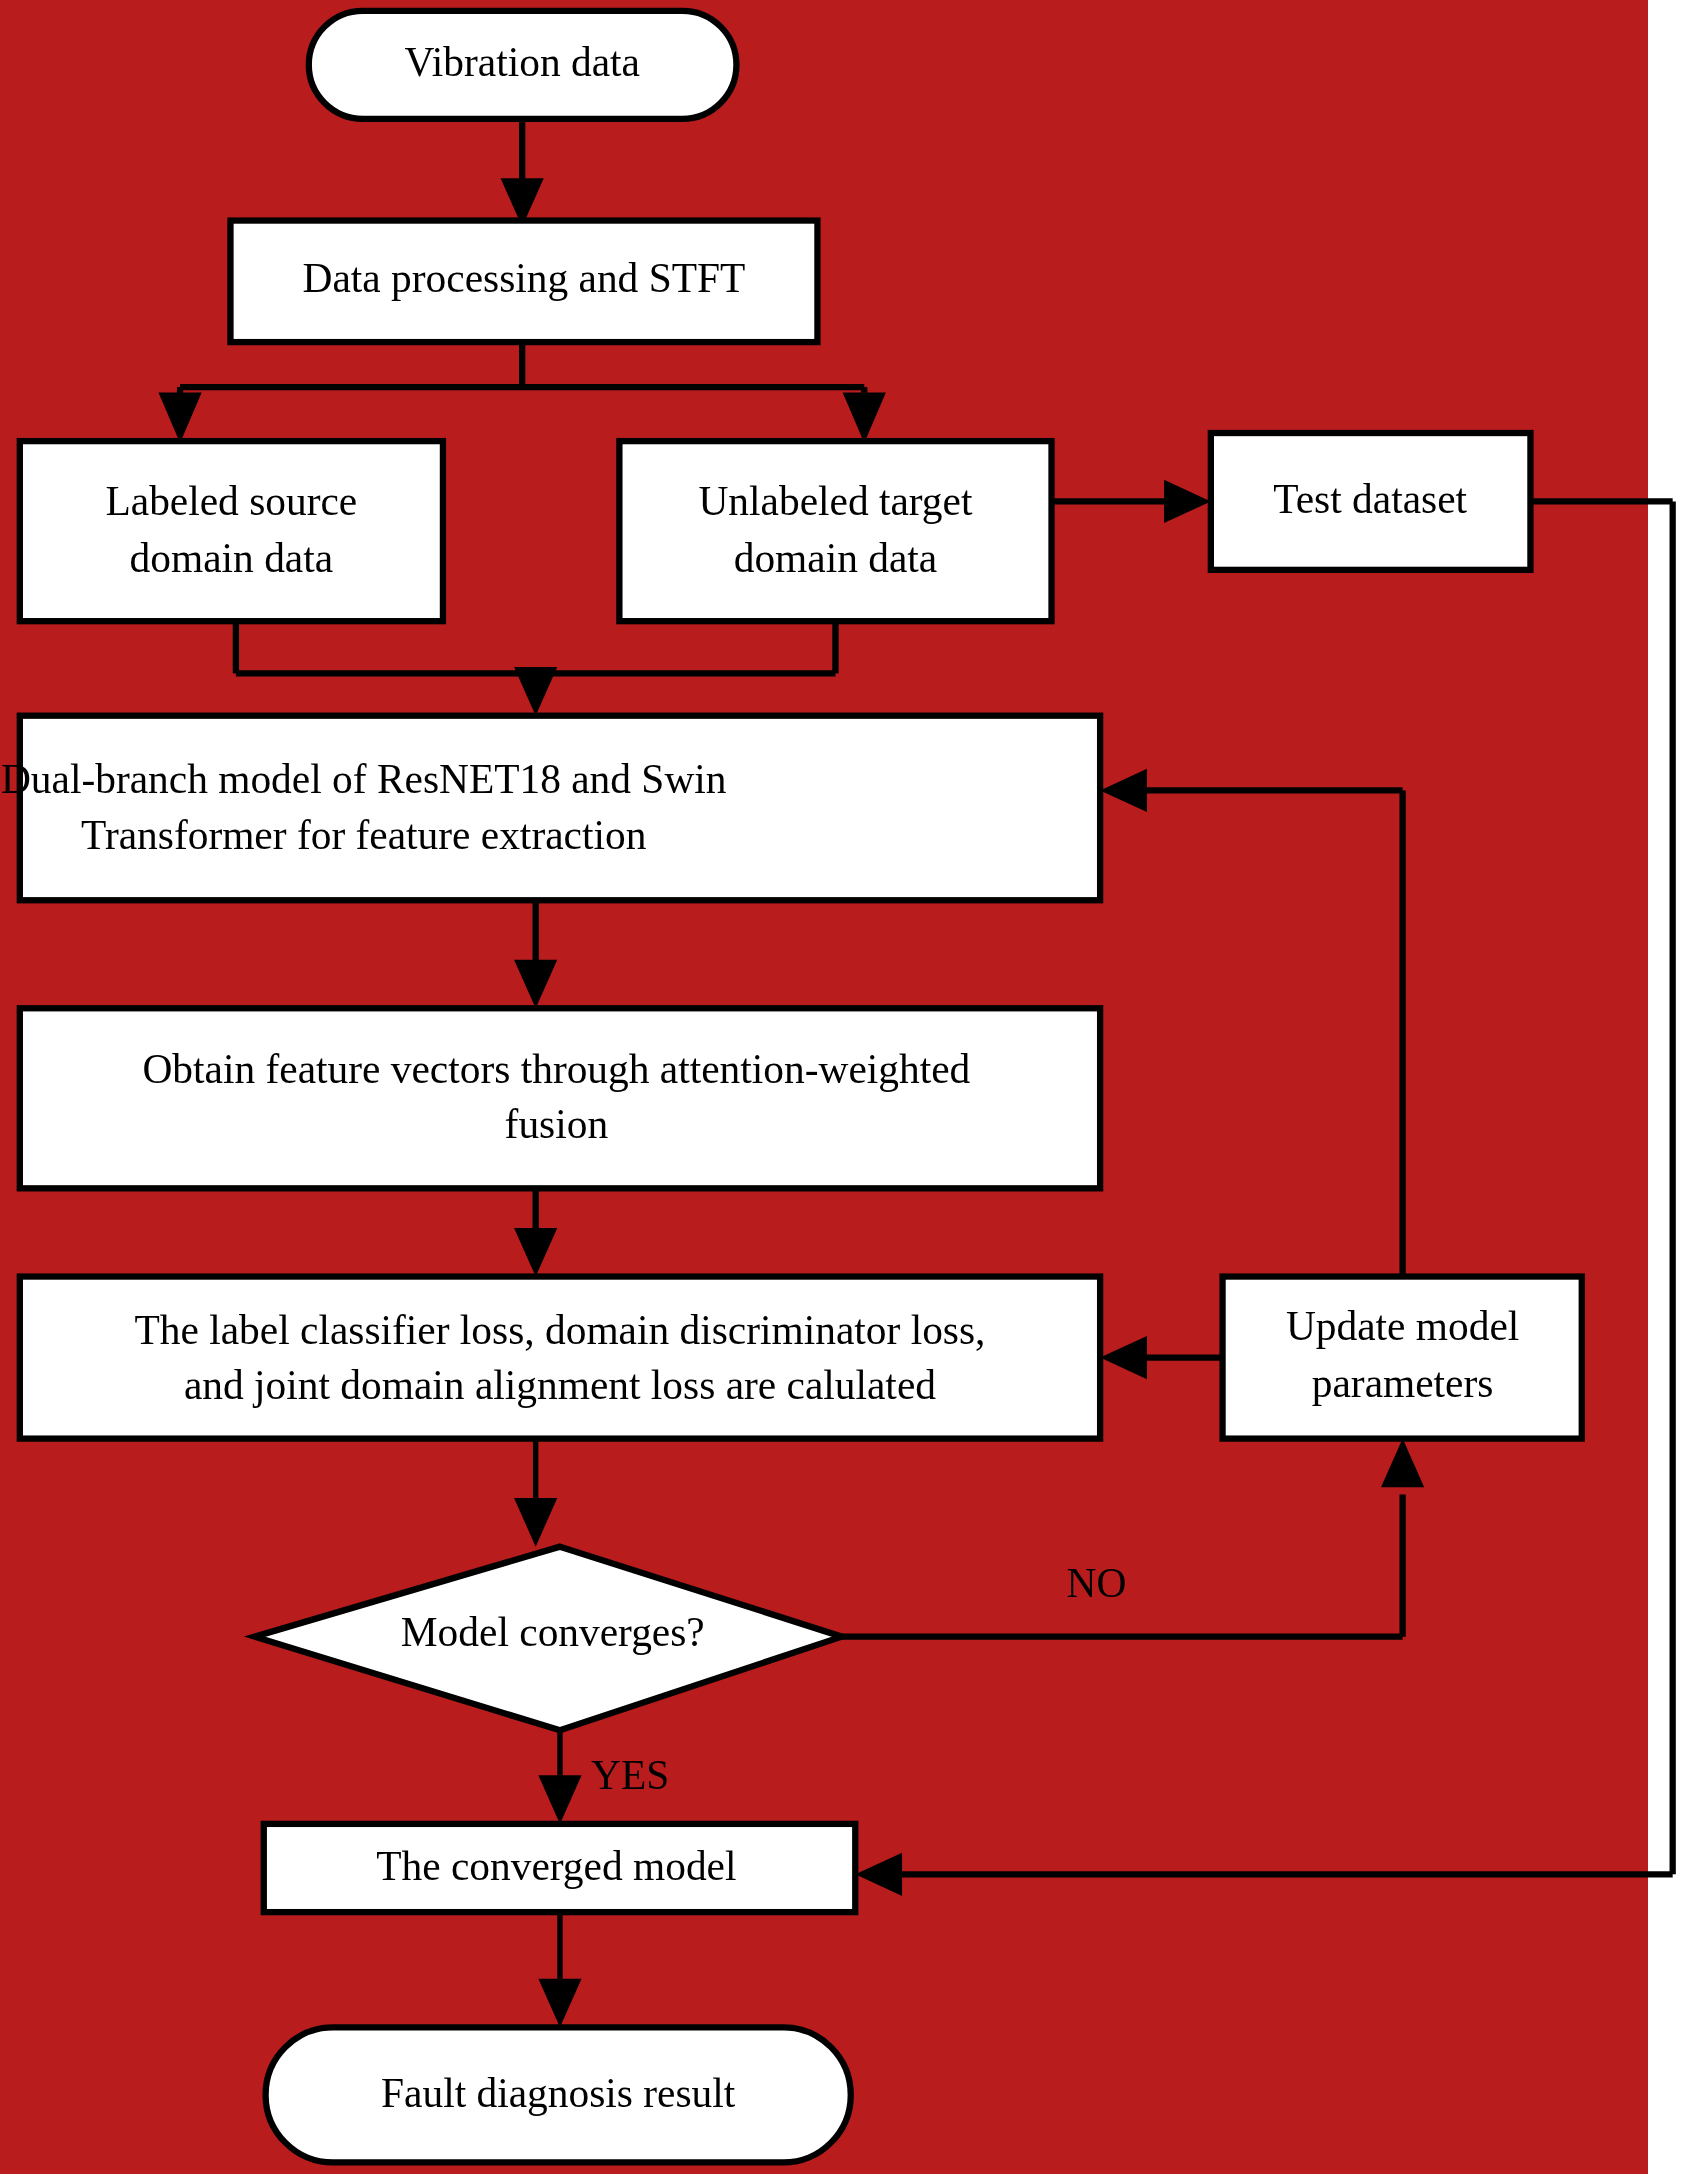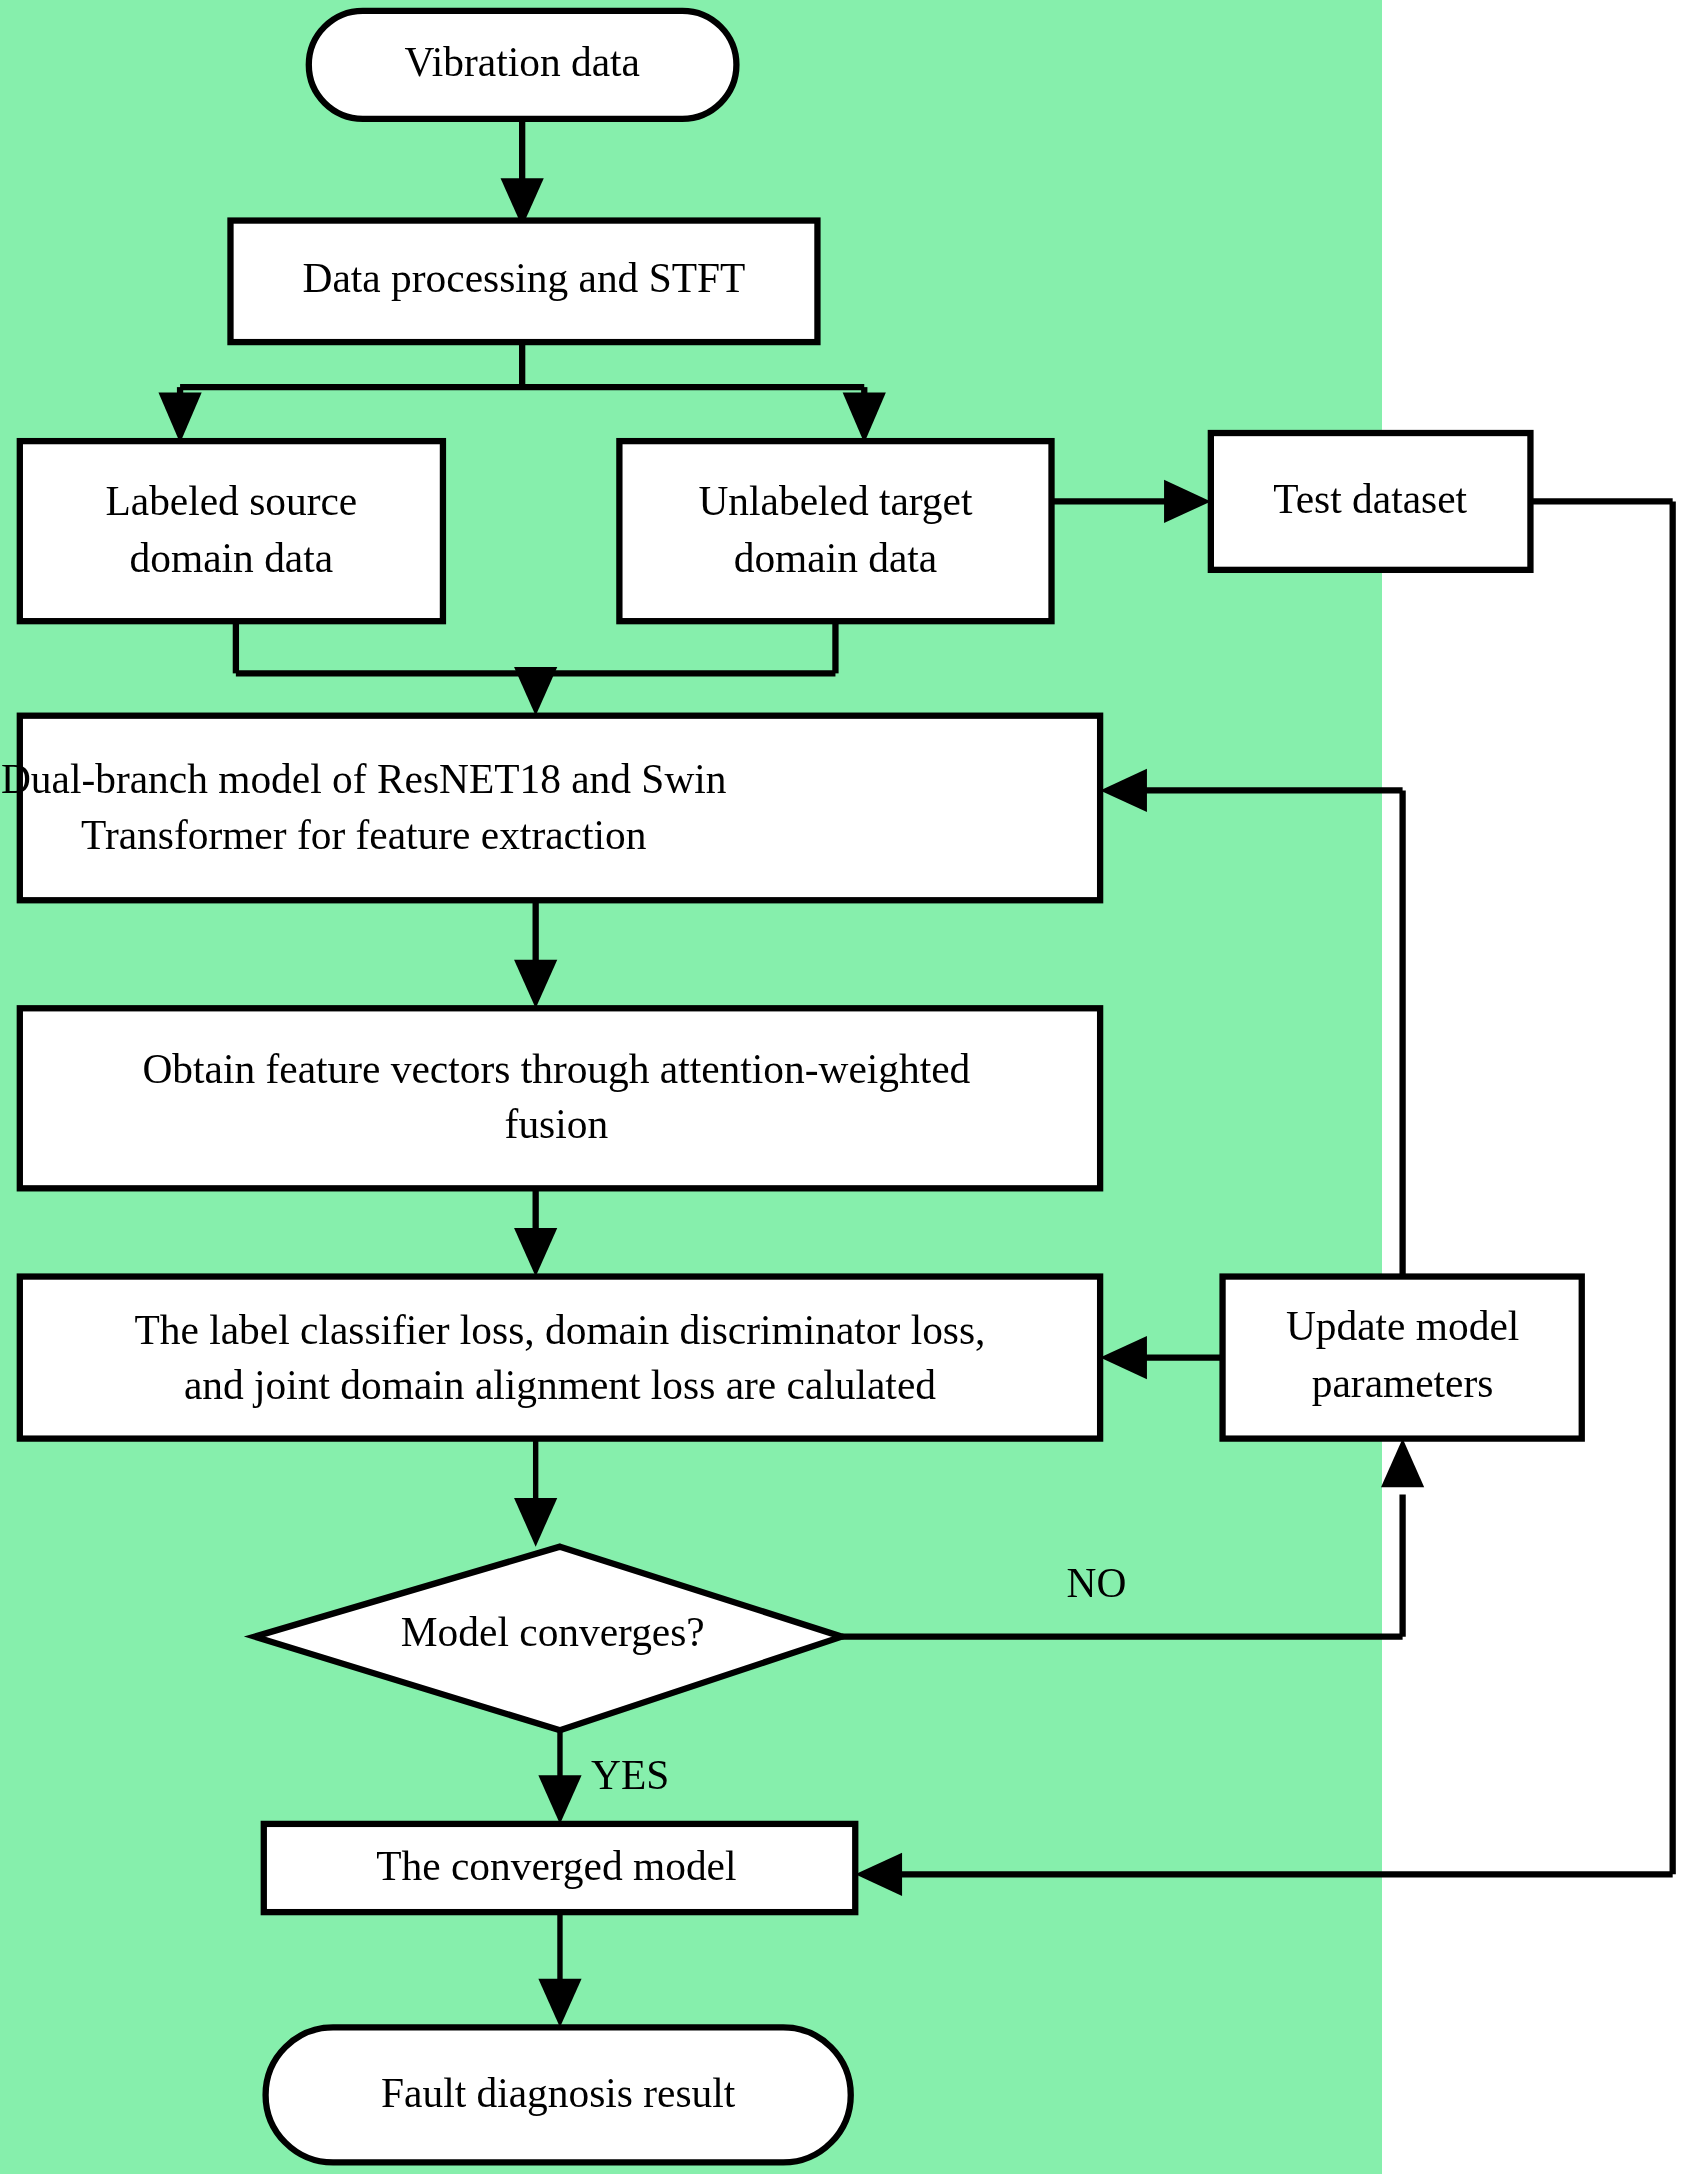--- a/index.html
+++ b/index.html
@@ -9,23 +9,23 @@
     background: #ffffff;
   }
   body {
     width: 1688px;
     height: 2175px;
     font-family: "Liberation Serif", "DejaVu Serif", serif;
     overflow: hidden;
   }
   #flowchart-root {
     position: relative;
-    width: 1382px;
+    width: 1648px;
     height: 2175px;
-    background: #86efac;
+    background: #b91c1c;
   }
   svg#diagram {
     display: block;
     width: 1688px;
     height: 2175px;
   }
   .node-shape {
     fill: #ffffff;
     stroke: #000000;
     stroke-width: 7;

